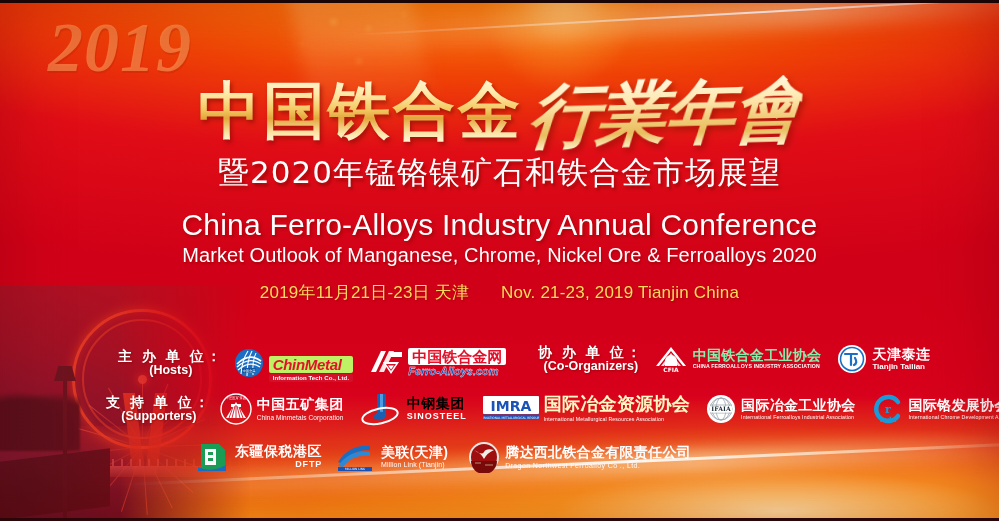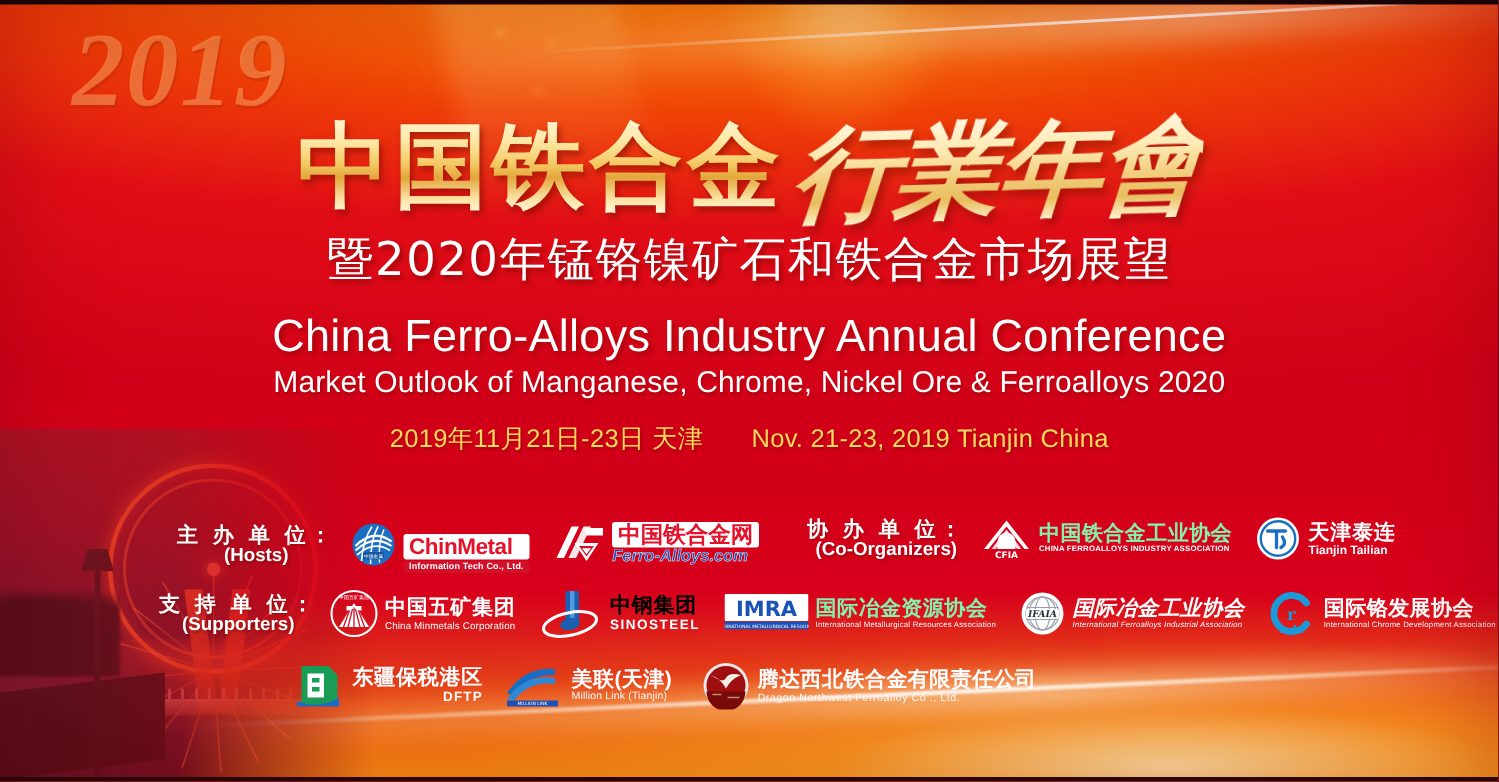--- a/index.html
+++ b/index.html
@@ -341,21 +341,21 @@
             <path d="M3 19 Q15 8 27 16" fill="none" stroke="#fff" stroke-width="1.4"></path>
             <path d="M4 22 Q15 12 26 19" fill="none" stroke="#fff" stroke-width="1.2"></path>
             <path d="M7 26 Q8 12 14 3" fill="none" stroke="#fff" stroke-width="1.1"></path>
             <path d="M13 28 Q13 12 18 3" fill="none" stroke="#fff" stroke-width="1.1"></path>
             <path d="M19 27 Q18 13 22 5" fill="none" stroke="#fff" stroke-width="1"></path>
             <rect x="8" y="20" width="14" height="5" rx="1" fill="#1457a0"></rect>
             <text x="15" y="24" font-size="3.2" fill="#fff" text-anchor="middle" font-family="DejaVu Sans, sans-serif">中国金属</text>
           </svg>
         </span>
         <span class="ltext">
-          <span class="cn plate" style="font-size:15px;color:#e3122a;background:#ffffff;letter-spacing:-.3px;margin-top:12px;">ChinMetal</span>
+          <span class="cn plate" style="font-size:15px;color:#e3122a;background:#bef264;font-style:italic;letter-spacing:-.3px;margin-top:12px;">ChinMetal</span>
           <span class="en plate" style="font-size:6px;color:#fff;background:#d2102a;margin-top:1px;letter-spacing:.1px;font-weight:700;">Information Tech Co., Ltd.</span>
         </span>
       </div>
 
       <div class="logo" style="margin-left:6px;">
         <span class="mark">
           <svg width="34" height="30" viewBox="0 0 34 30">
             <path d="M2 24 L12 3 L17 3 L7 24 Z" fill="#fff"></path>
             <path d="M10 24 L20 3 L25 3 L15 24 Z" fill="#fff" opacity=".9"></path>
             <path d="M20 4 L33 4 L33 9 L22 9 Z" fill="#fff"></path>
@@ -453,26 +453,26 @@
       <div class="logo" style="margin-left:8px;">
         <span class="mark">
           <svg width="56" height="26" viewBox="0 0 56 26">
             <rect x="0" y="0" width="56" height="18" rx="1" fill="#fff"></rect>
             <text x="28" y="14.5" font-size="14" fill="#1a52b8" text-anchor="middle" font-weight="bold" font-family="DejaVu Sans, sans-serif">IMRA</text>
             <rect x="0" y="18.5" width="56" height="5" fill="#1a52b8"></rect>
             <text x="28" y="22.6" font-size="3" fill="#fff" text-anchor="middle" font-family="DejaVu Sans, sans-serif">INTERNATIONAL METALLURGICAL RESOURCES</text>
           </svg>
         </span>
         <span class="ltext">
-          <span class="cn" style="font-size:14px;color:#86efac;letter-spacing:.3px;">国际冶金资源协会</span>
+          <span class="cn" style="font-size:18px;color:#fef9c3;letter-spacing:.3px;">国际冶金资源协会</span>
           <span class="en" style="font-size:5.2px;color:#fff;letter-spacing:.15px;margin-top:2px;">International Metallurgical Resources Association</span>
         </span>
       </div>
 
-      <div class="logo" style="margin-left:8px;font-style:italic;">
+      <div class="logo" style="margin-left:8px;">
         <span class="mark">
           <svg width="30" height="30" viewBox="0 0 30 30">
             <circle cx="15" cy="15" r="14" fill="#fff"></circle>
             <g fill="none" stroke="#9aa3ad" stroke-width=".8">
               <circle cx="15" cy="15" r="11"></circle>
               <ellipse cx="15" cy="15" rx="5" ry="11"></ellipse>
               <ellipse cx="15" cy="15" rx="9" ry="11"></ellipse>
               <path d="M4.5 11 h21 M4 15 h22 M4.5 19 h21"></path>
             </g>
             <rect x="4" y="12" width="22" height="6.4" rx="1" fill="#fff"></rect>

